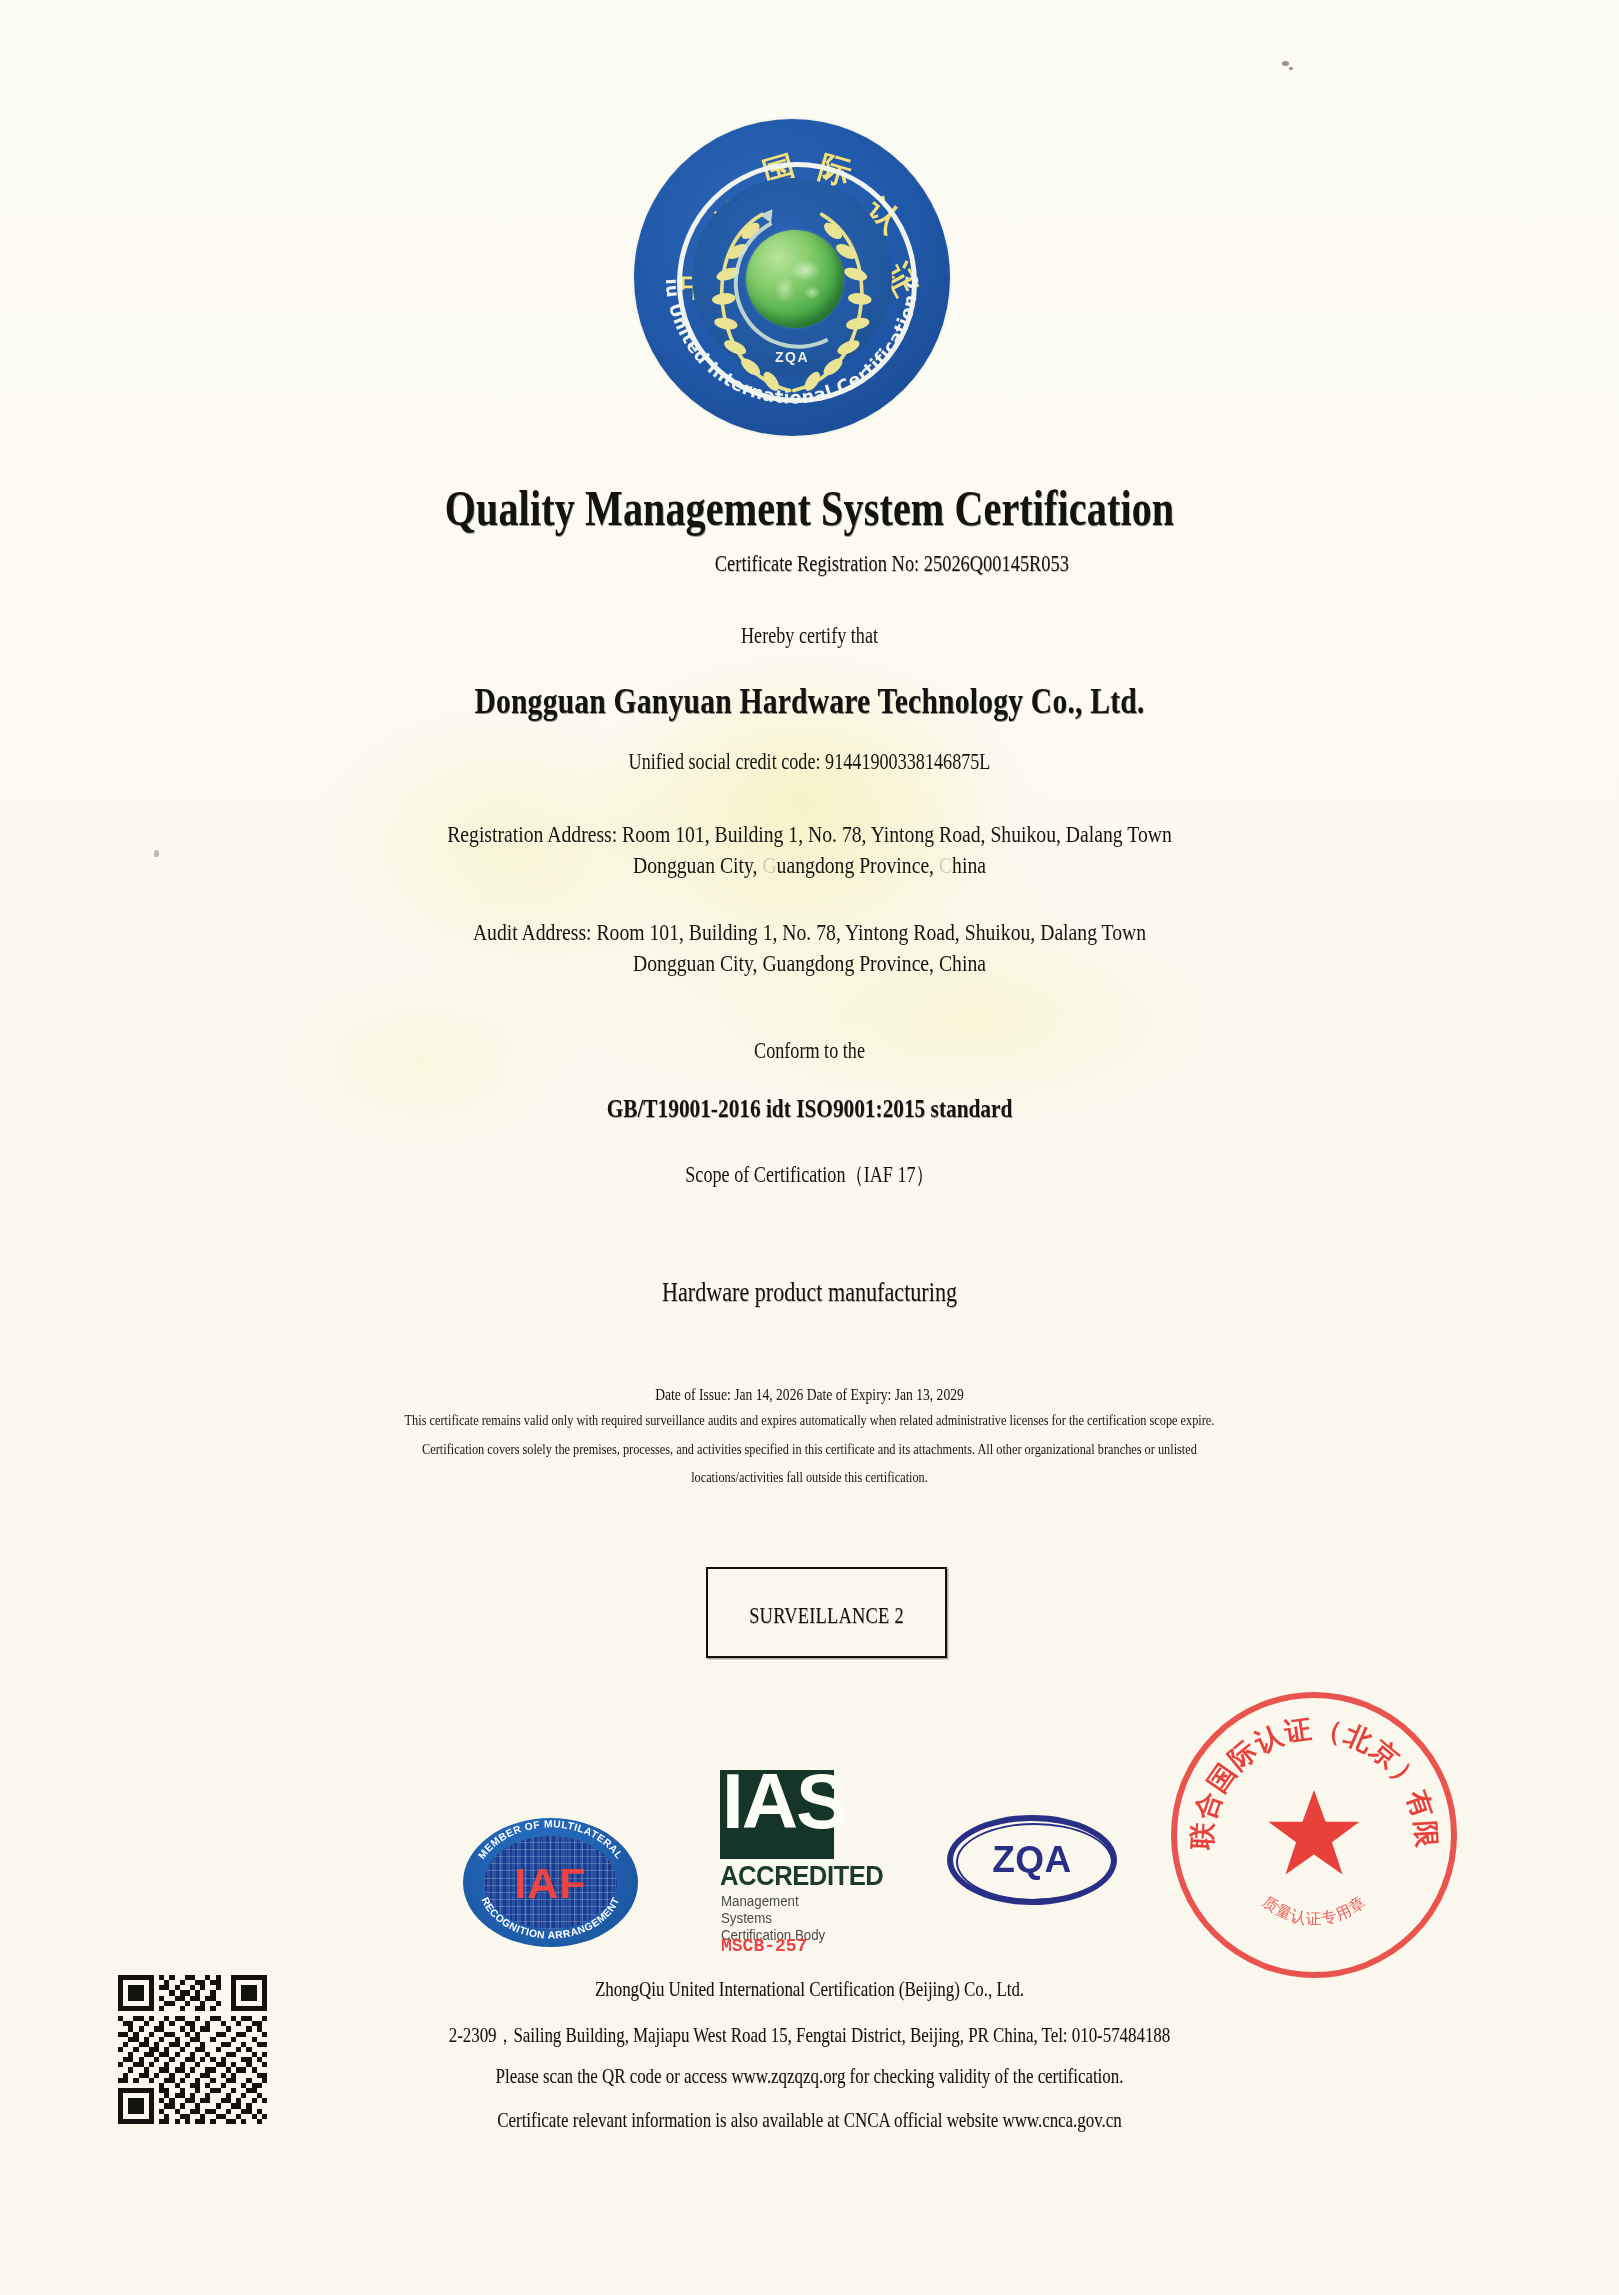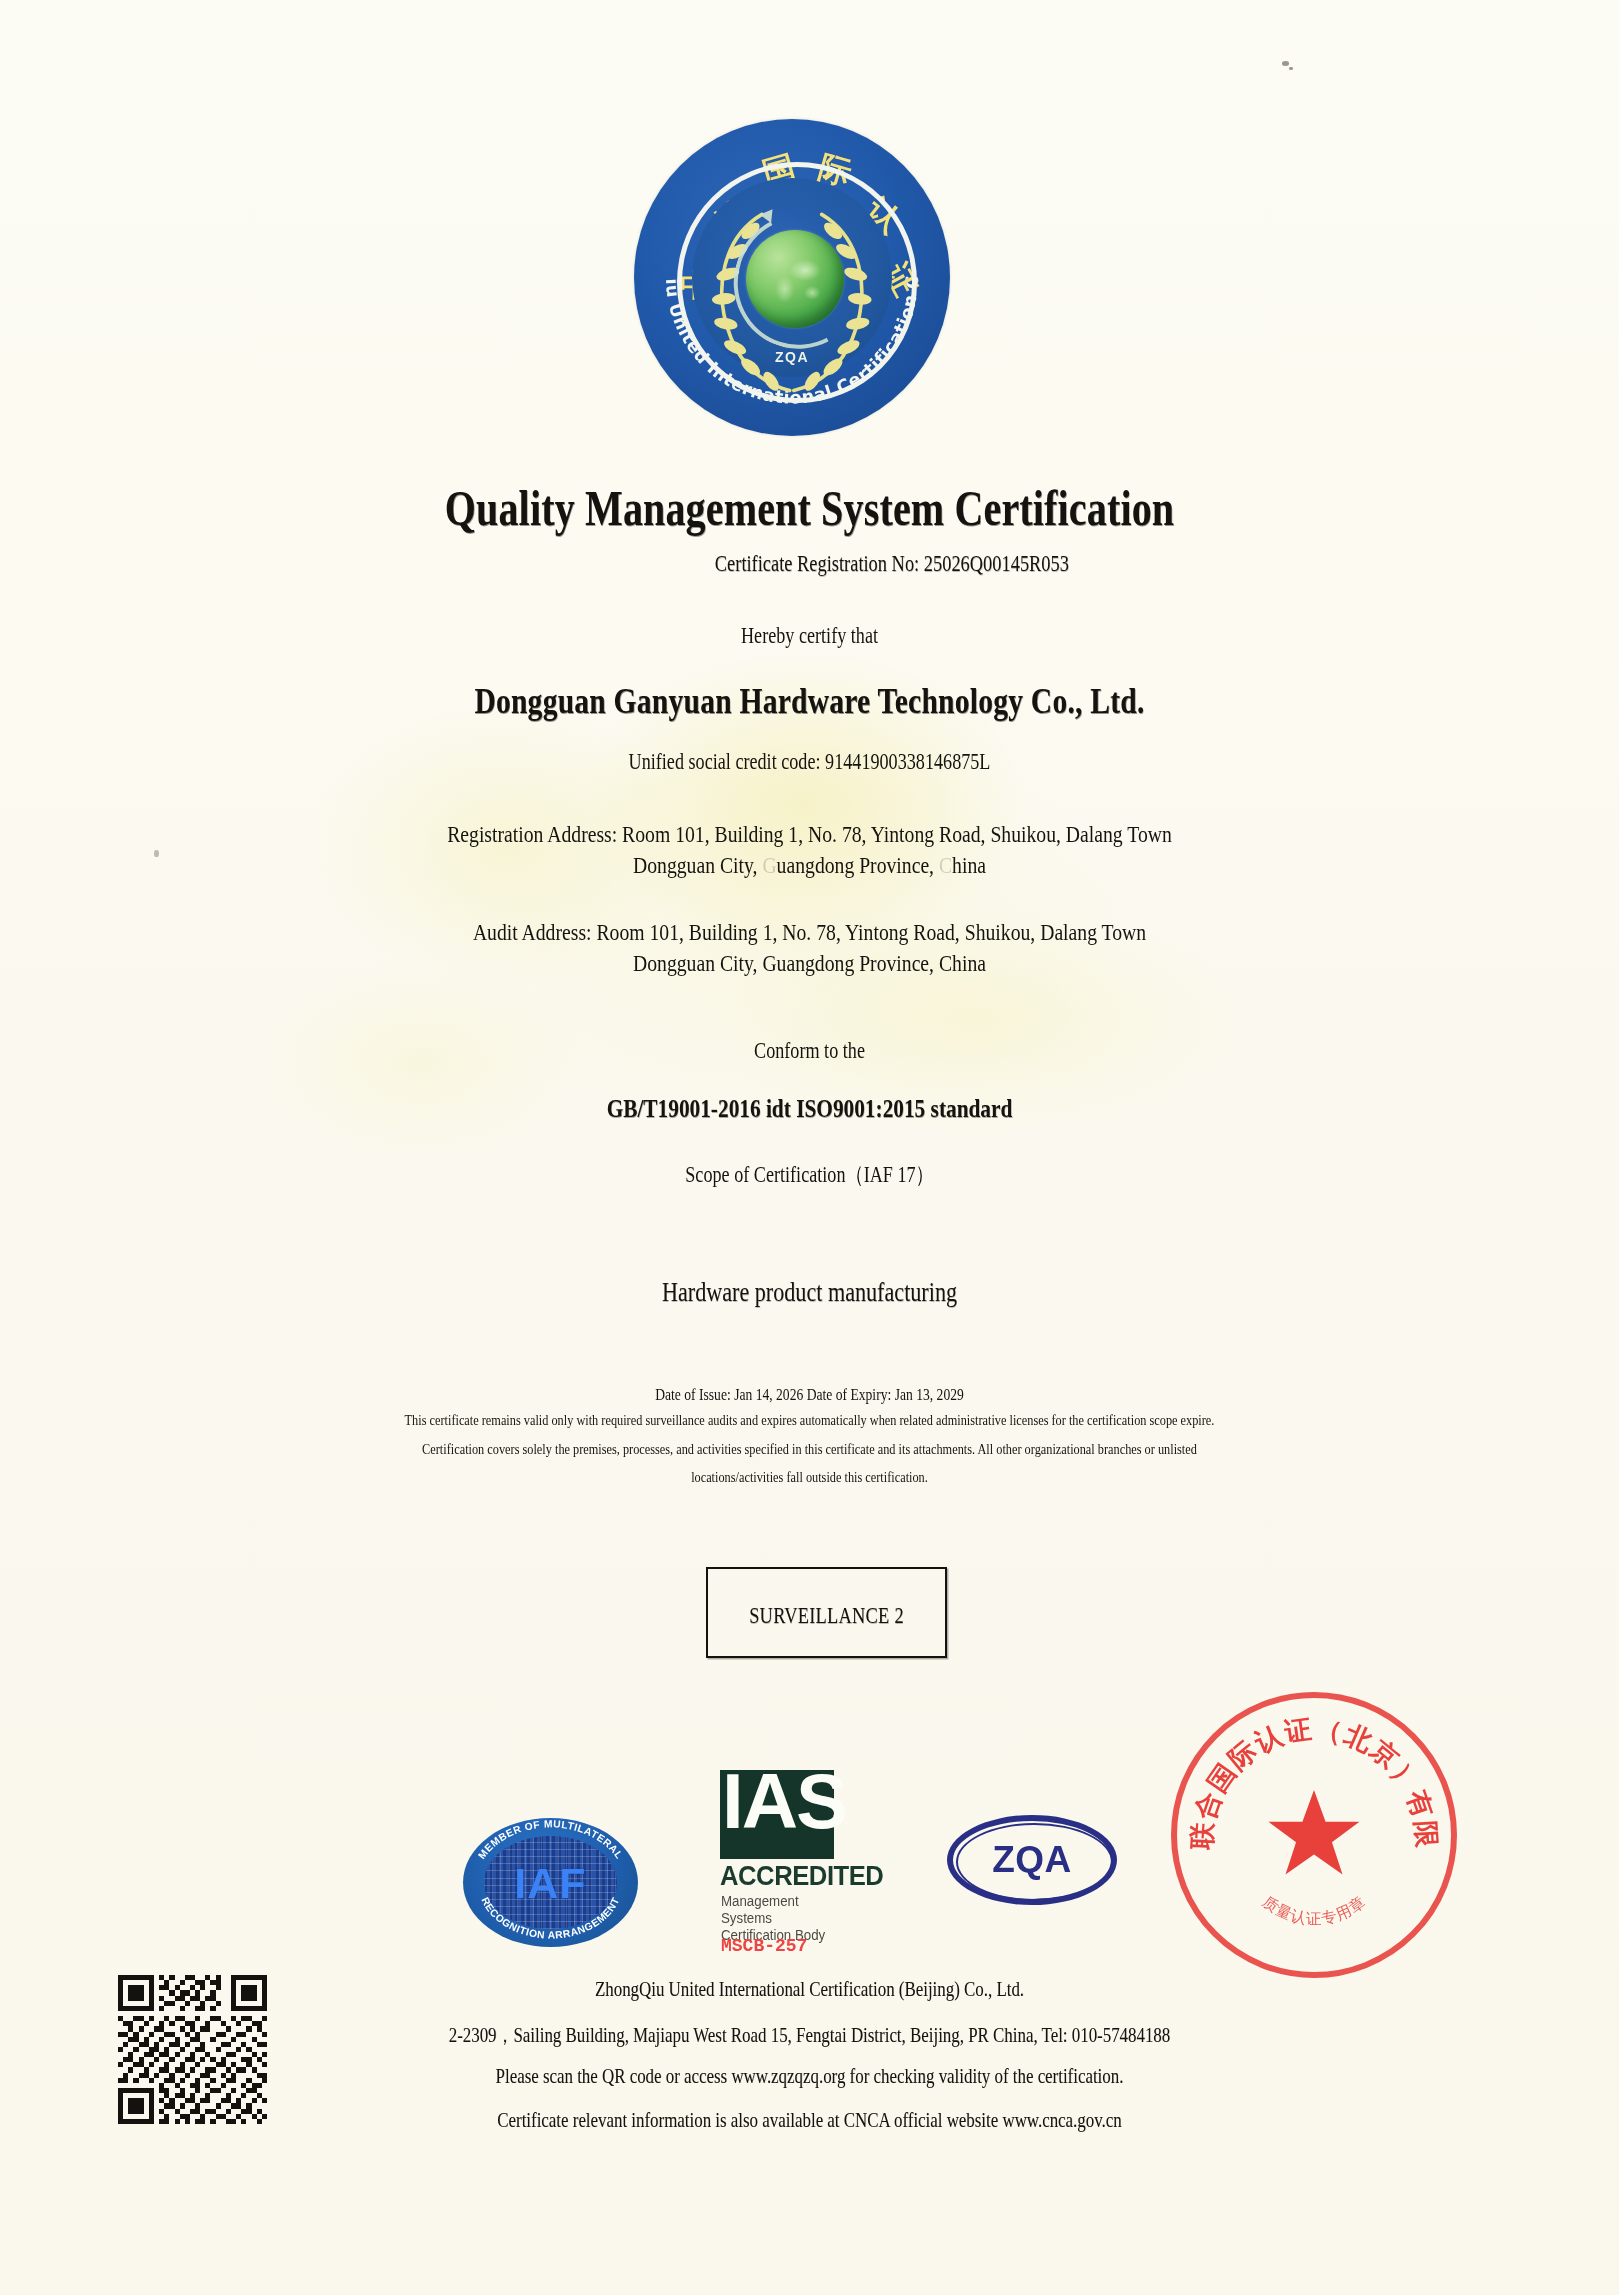--- a/index.html
+++ b/index.html
@@ -155,21 +155,21 @@
   }
   .iaf-inner:before{
     content:"";position:absolute;inset:0;
     background:
       repeating-linear-gradient(0deg, rgba(255,255,255,.20) 0 1px, transparent 1px 7.2px),
       repeating-linear-gradient(90deg, rgba(255,255,255,.16) 0 1px, transparent 1px 8.2px);
   }
   .iaf-letters{
     position:absolute;left:0;right:0;top:50%;transform:translateY(-50%);
     text-align:center;font-family:"Liberation Sans","DejaVu Sans",sans-serif;
-    font-size:43px;font-weight:700;color:#3b82f6;letter-spacing:1px;z-index:3;
+    font-size:43px;font-weight:700;color:#ef4444;letter-spacing:1px;z-index:3;
     text-shadow:0 0 1.5px rgba(0,0,0,.3);
   }
   .iaf-arc{position:absolute;inset:0;z-index:4;}
   .iaf-arc svg{width:100%;height:100%;}
 
   
   .ias{position:absolute;left:720px;top:1745px;width:124px;height:201px;margin-top:25px;}
   .ias-box{
     position:absolute;left:0;top:0;width:114px;height:89px;background:#15342a;
   }

